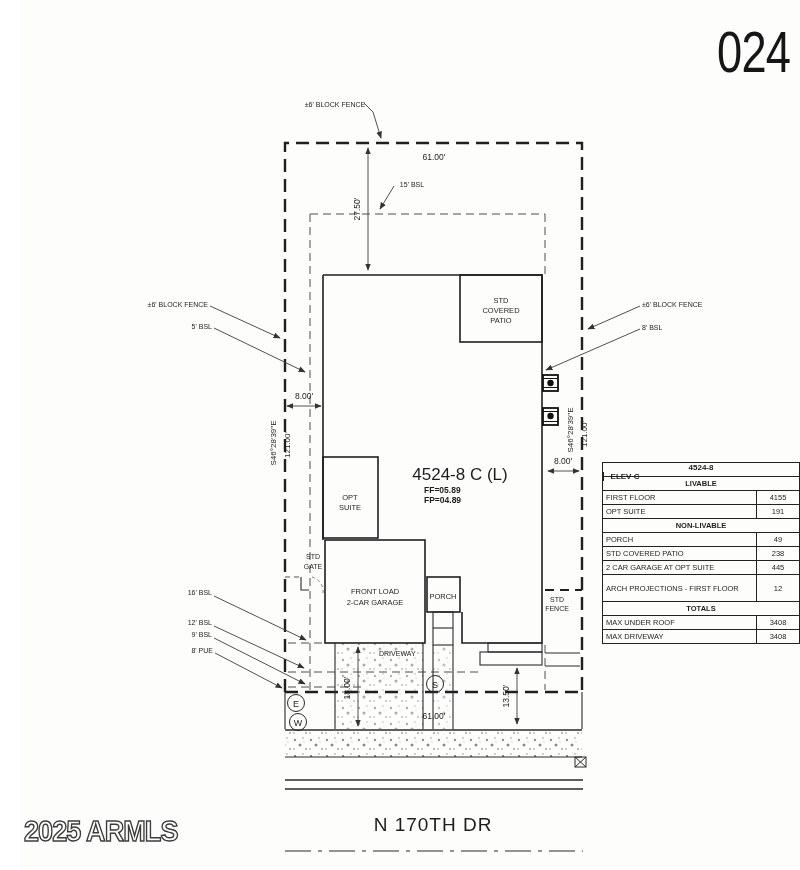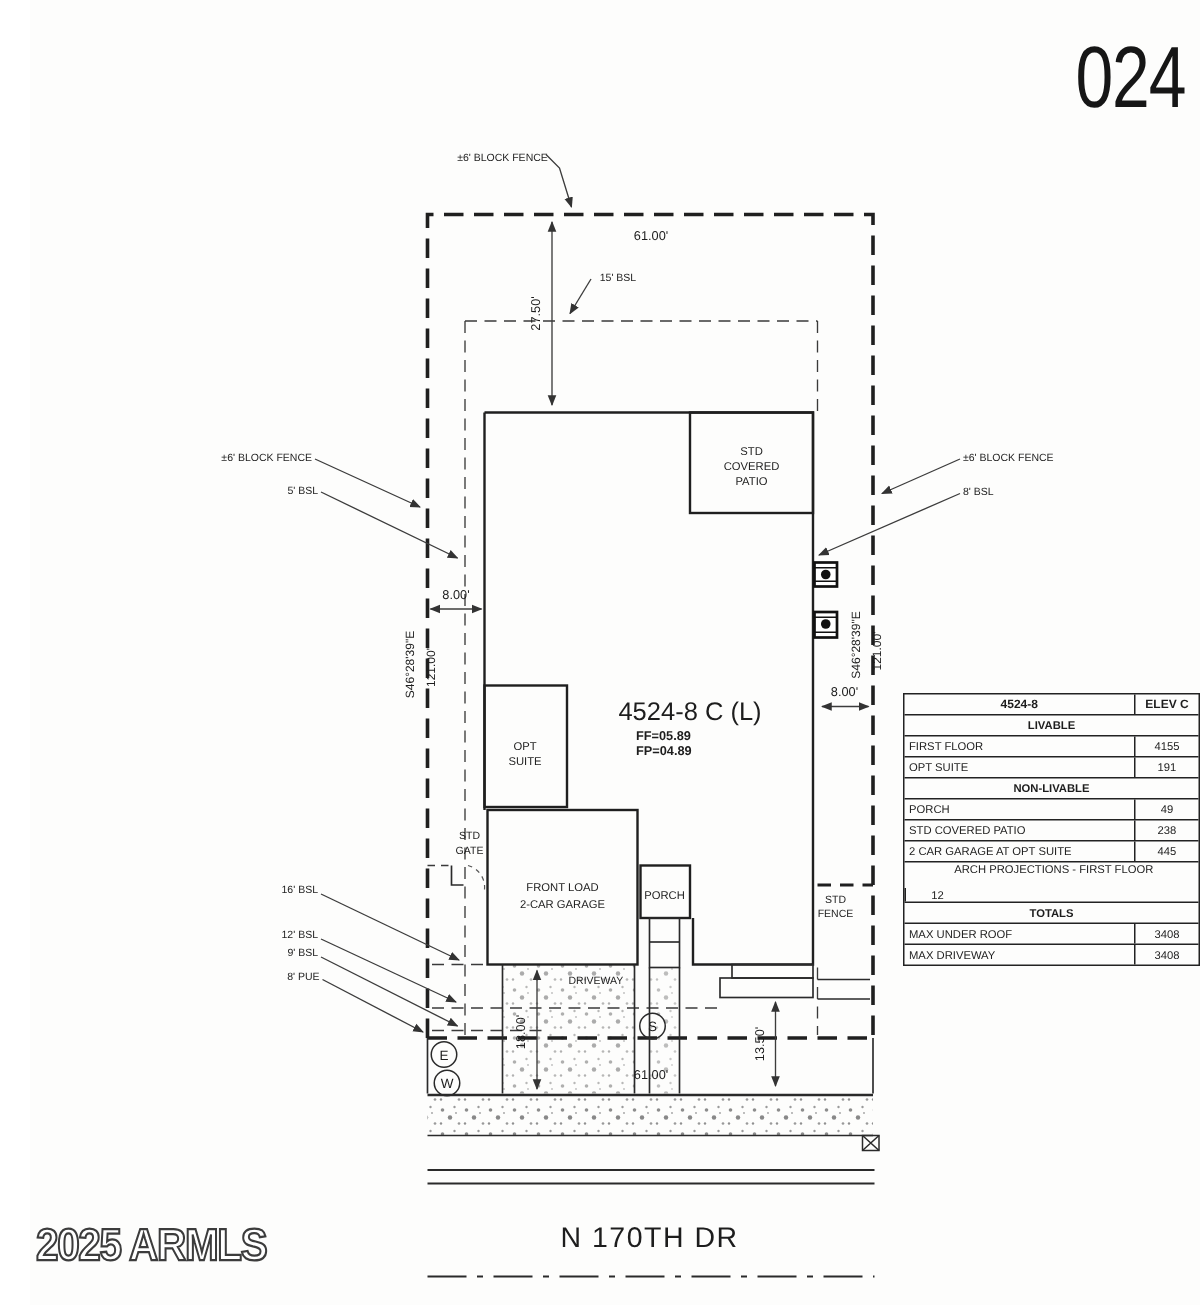--- a/index.html
+++ b/index.html
@@ -10,24 +10,24 @@
 
   
   .pagenum{position:absolute;left:697px;top:18px;font-size:58px;font-weight:400;
            letter-spacing:-1px;transform:scaleX(.78);transform-origin:left top;color:#161616;}
 
   
   .sf{position:absolute;left:582px;top:462px;width:196px;border:1.5px solid #222;background:#fdfdfc;}
   .sf .row{display:flex;border-top:1px solid #222;align-items:center;}
   .sf .row:first-child{border-top:none;}
   .sf .title{justify-content:center;height:16px;font-size:10px;letter-spacing:.4px;}
-  .sf .head{height:13px;font-size:8px;font-weight:bold;}
+  .sf .head{height:13px;font-size:8px;font-weight:bold;flex-direction:column;}
   .sf .sec{justify-content:center;height:13px;font-size:7.5px;font-weight:bold;text-align:center;}
   .sf .data{height:13px;font-size:7.5px;}
-  .sf .tall{height:26px;flex-direction:column;}
+  .sf .tall{height:26px;}
   .sf .lbl{flex:1;padding-left:3px;white-space:nowrap;}
   .sf .head .lbl{text-align:center;padding-left:0;}
   .sf .val{width:42px;border-left:1px solid #222;text-align:center;align-self:stretch;
            display:flex;align-items:center;justify-content:center;}
 
   
   .notice{position:absolute;left:57px;top:827px;width:86px;height:43px;border:2px solid #1a1a1a;
           border-bottom:none;text-align:center;padding-top:14px;box-sizing:border-box;z-index:2;background:transparent;}
   .notice div{font-size:8.5px;line-height:10.5px;white-space:nowrap;transform:scaleX(.93);transform-origin:center;}
   .wm{position:absolute;left:4px;top:814px;z-index:3;font-size:30px;font-weight:700;

